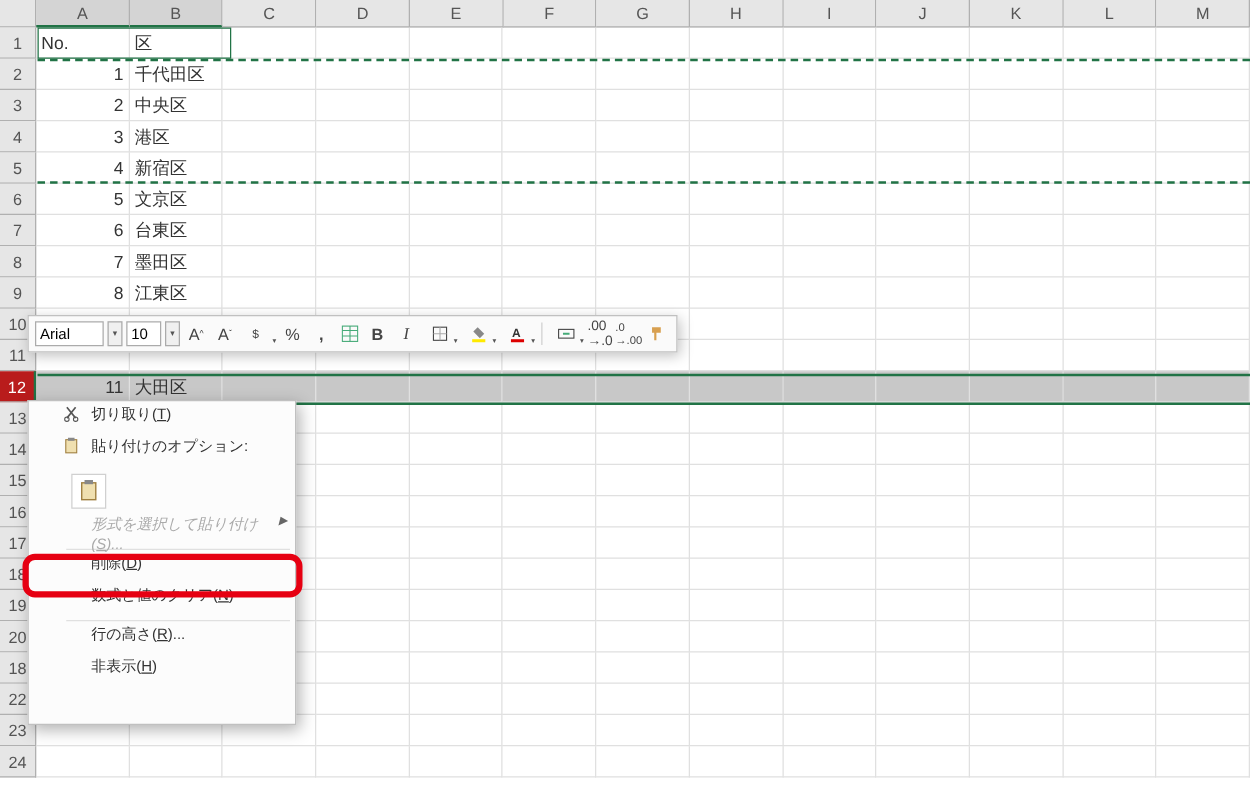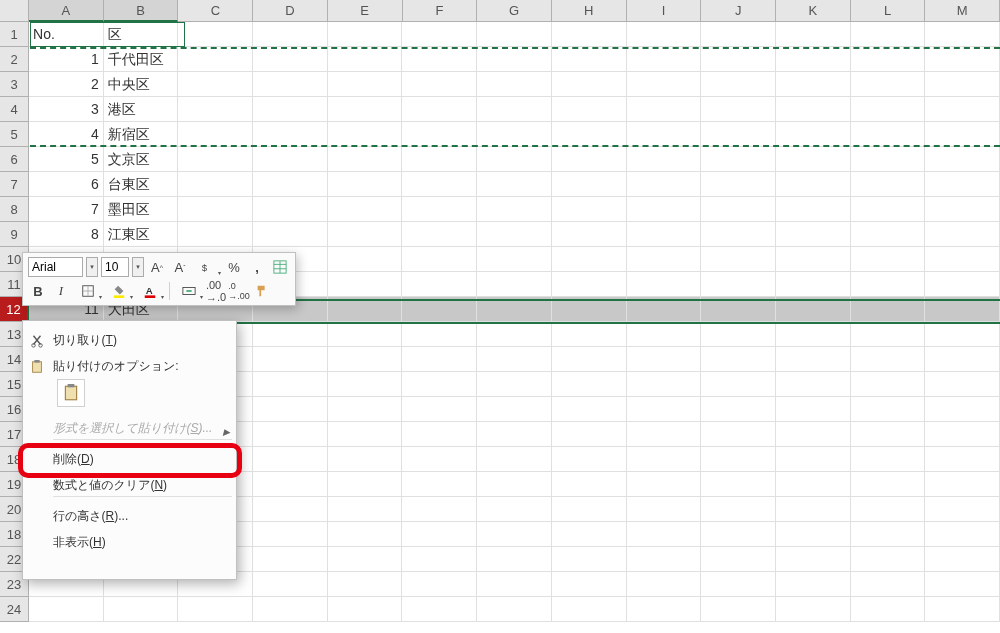--- a/index.html
+++ b/index.html
@@ -111,21 +111,20 @@
 
 .mini-toolbar {
   position: absolute;
   top: 252px;
   left: 22px;
   background: #fafafa;
   border: 1px solid #c0c0c0;
   box-shadow: 2px 3px 10px rgba(0,0,0,0.25);
   padding: 3px 5px;
   display: flex;
-  flex-direction: column;
   gap: 2px;
 }
 .mt-row { display: flex; align-items: center; gap: 3px; height: 22px; }
 .mt-font {
   width: 55px;
   height: 20px;
   border: 1px solid #ababab;
   background: #fff;
   font-size: 12px;
   padding: 0 3px;
@@ -163,25 +162,26 @@
   left: 22px;
   width: 215px;
   background: #fcfcfc;
   border: 1px solid #c0c0c0;
   box-shadow: 3px 4px 12px rgba(0,0,0,0.3);
   padding: 2px 0;
 }
 .cm-item {
   height: 26px;
   display: flex;
-  align-items: flex-end;
+  align-items: flex-start;
   padding: 0 8px 0 30px;
   font-size: 12px;
   color: #333;
   position: relative;
+  margin-left: 20px;
 }
 .cm-item.disabled { color: #aaa; font-style: italic; }
 .cm-item.hover { background: #e0e0e0; }
 .cm-icon {
   position: absolute;
   left: 6px;
   width: 16px;
   height: 16px;
   display: flex;
   align-items: center;

